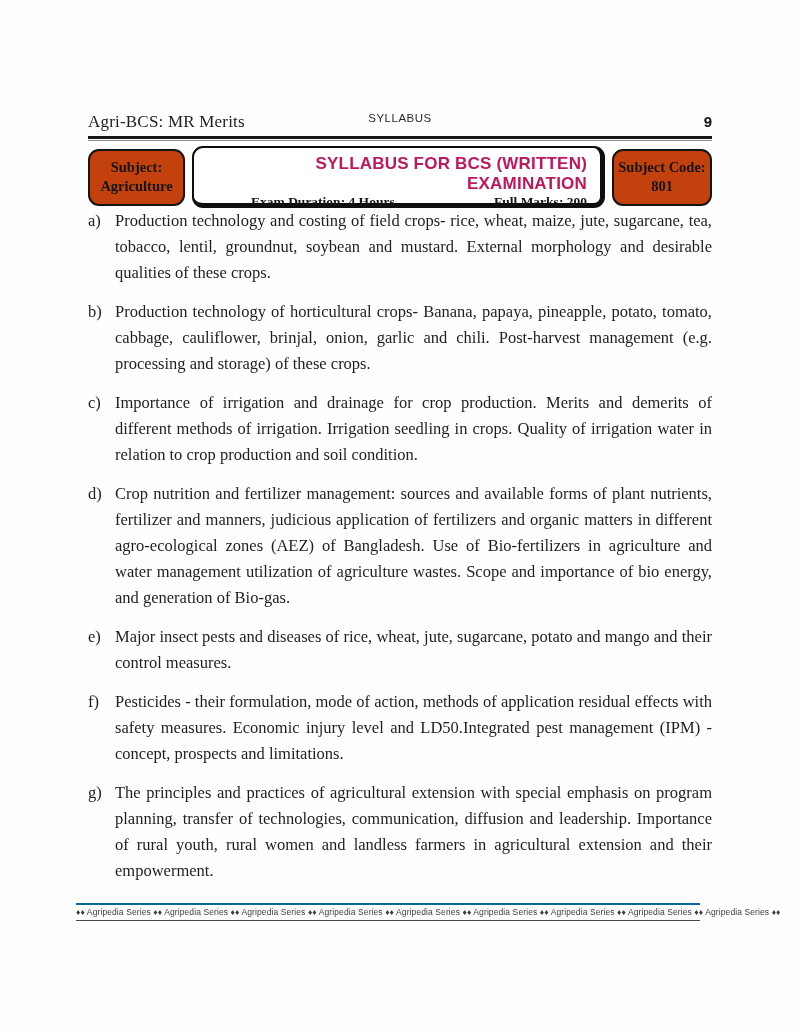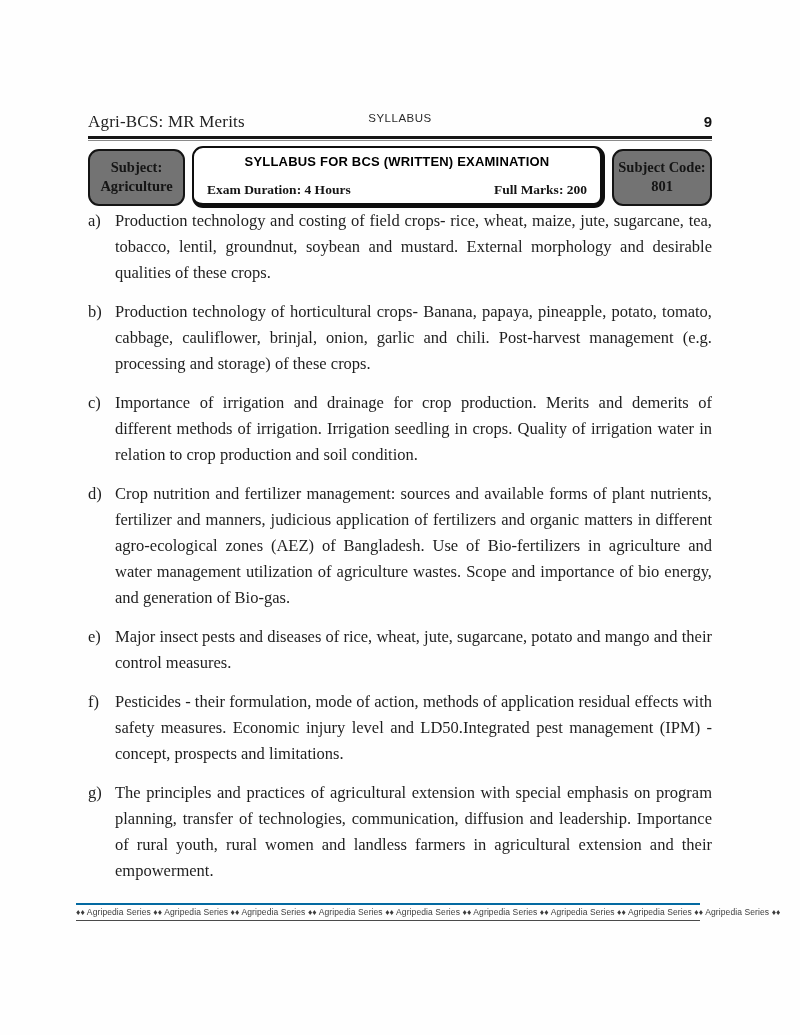--- a/index.html
+++ b/index.html
@@ -53,21 +53,21 @@
   .header-rule-thin { height: 1px; background: #8a8a8a; margin-top: 1px; }
 
   
   .title-row {
     display: flex;
     align-items: center;
     gap: 7px;
     margin-top: 5px;
   }
   .side-box {
-    background: #737373;
+    background: #c2410c;
     border: 2.5px solid #141414;
     border-radius: 11px;
     height: 57px;
     display: flex;
     flex-direction: column;
     justify-content: center;
     text-align: center;
     font-weight: bold;
     font-size: 14.5px;
     line-height: 19px;
@@ -82,33 +82,34 @@
     border-right-width: 5px;
     border-bottom-width: 5px;
     border-radius: 11px;
     height: 62px;
     padding: 6px 13px 5px 13px;
     display: flex;
     flex-direction: column;
     justify-content: space-between;
   }
   .main-box-title {
-    text-align: center;
-    font-family: "Liberation Sans", sans-serif;
-    font-weight: bold;
-    font-size: 13px;
+    text-align: right;
+    font-family: "Liberation Sans", sans-serif;
+    font-weight: bold;
+    font-size: 17px;
     letter-spacing: 0.2px;
-    color: #000000;
+    color: #be185d;
   }
   .main-box-meta {
     display: flex;
     justify-content: space-between;
     font-weight: bold;
     font-size: 13.5px;
     color: #151515;
+    margin-left: 44px;
   }
 
   
   .paper-title {
     text-align: center;
     font-weight: bold;
     font-size: 17px;
     margin-top: 15px;
     margin-bottom: 13px;
     color: #161616;

